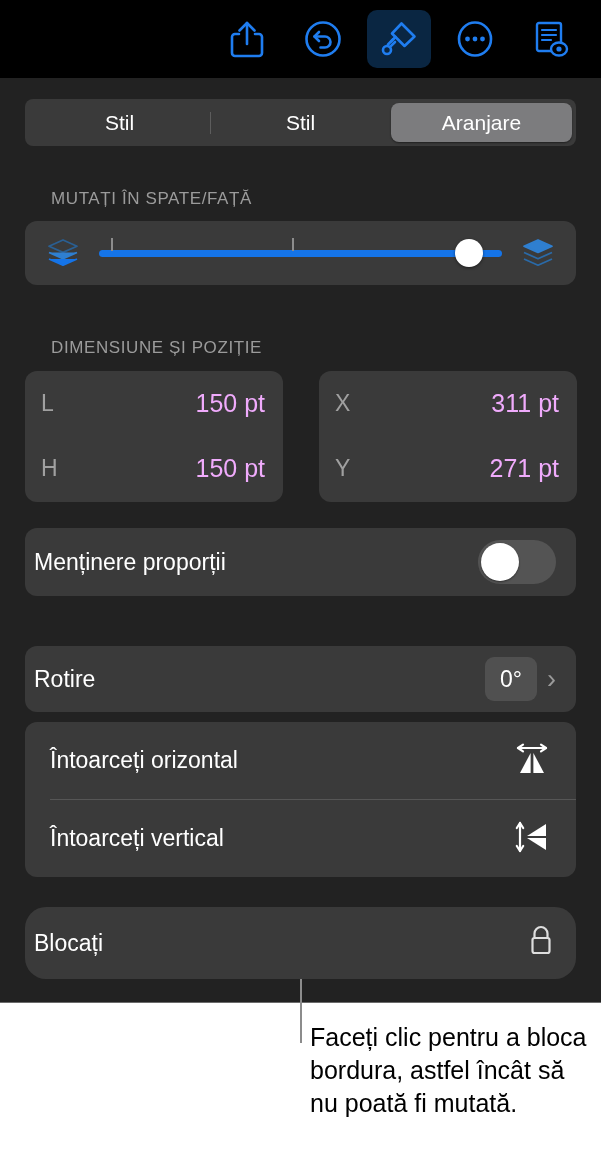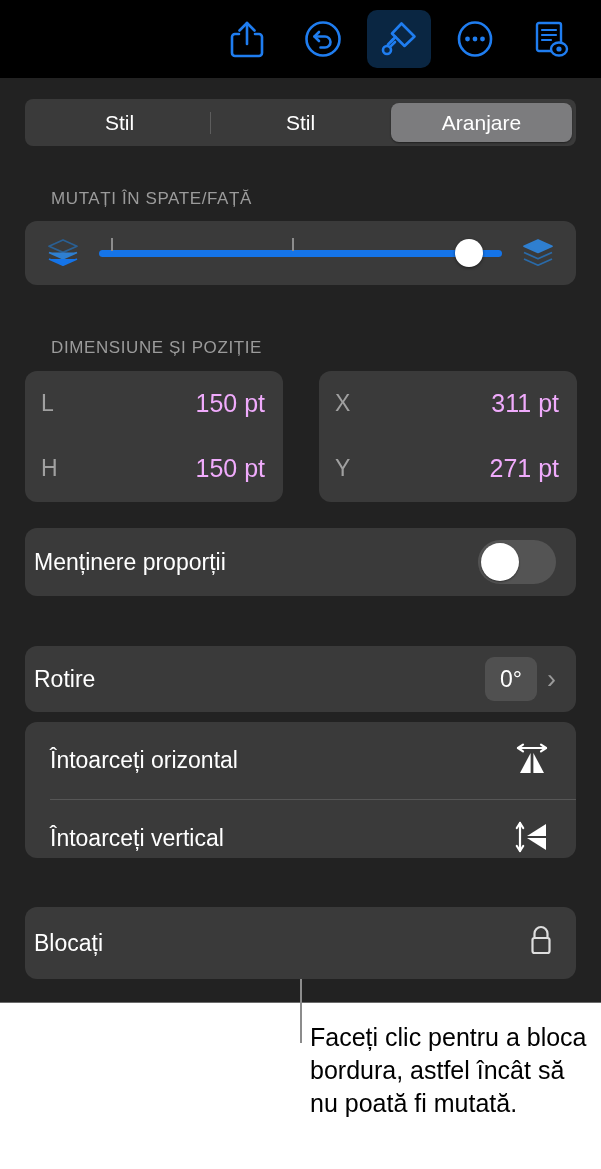--- a/index.html
+++ b/index.html
@@ -216,36 +216,36 @@
     color: #ffffff;
     font-size: 23px;
     display: flex;
     align-items: center;
     justify-content: center;
     padding: 0 10px;
   }
   .chev { color: #9a9a9a; font-size: 27px; line-height: 1; }
 
   
-  #flip-group { top: 722px; height: 136px; }
+  #flip-group { top: 722px; height: 155px; }
   .flip-row {
     height: 77px;
     display: flex;
     align-items: center;
     justify-content: space-between;
     padding: 0 24px 0 25px;
   }
   .divider {
     height: 1px;
     background: #565656;
     margin-left: 25px;
   }
 
   
-  #lock-group { top: 907px; height: 72px; }
+  #lock-group { top: 907px; height: 72px; border-radius: 21px; }
 
   
   .callout-line {
     position: absolute;
     left: 300px;
     top: 979px;
     width: 2px;
     height: 64px;
     background: #8c8c8c;
   }

